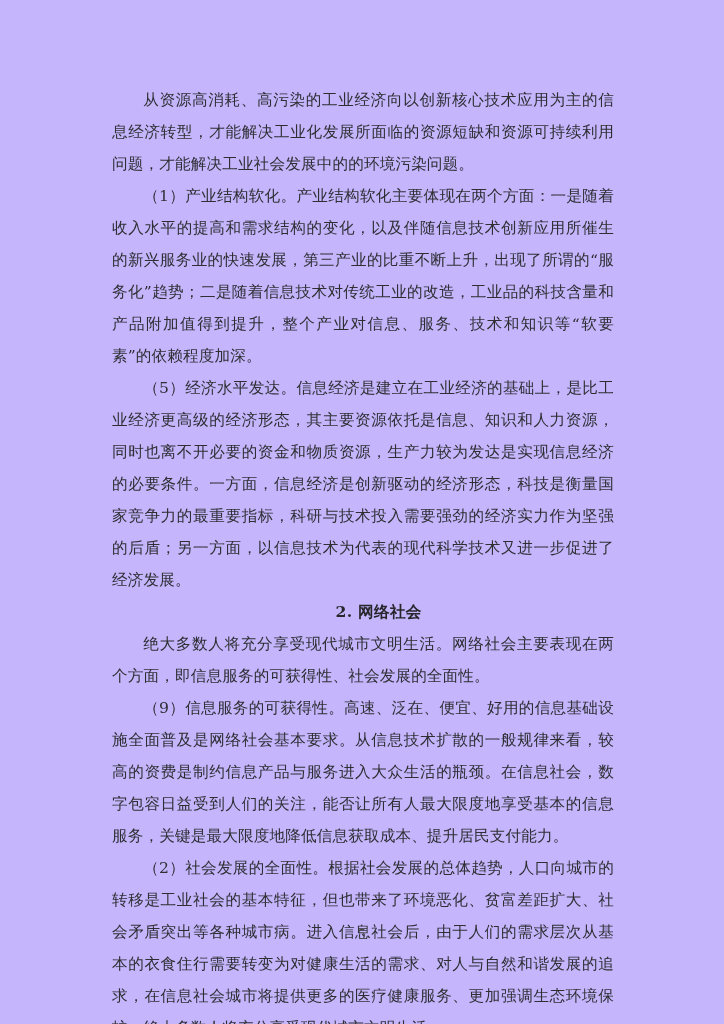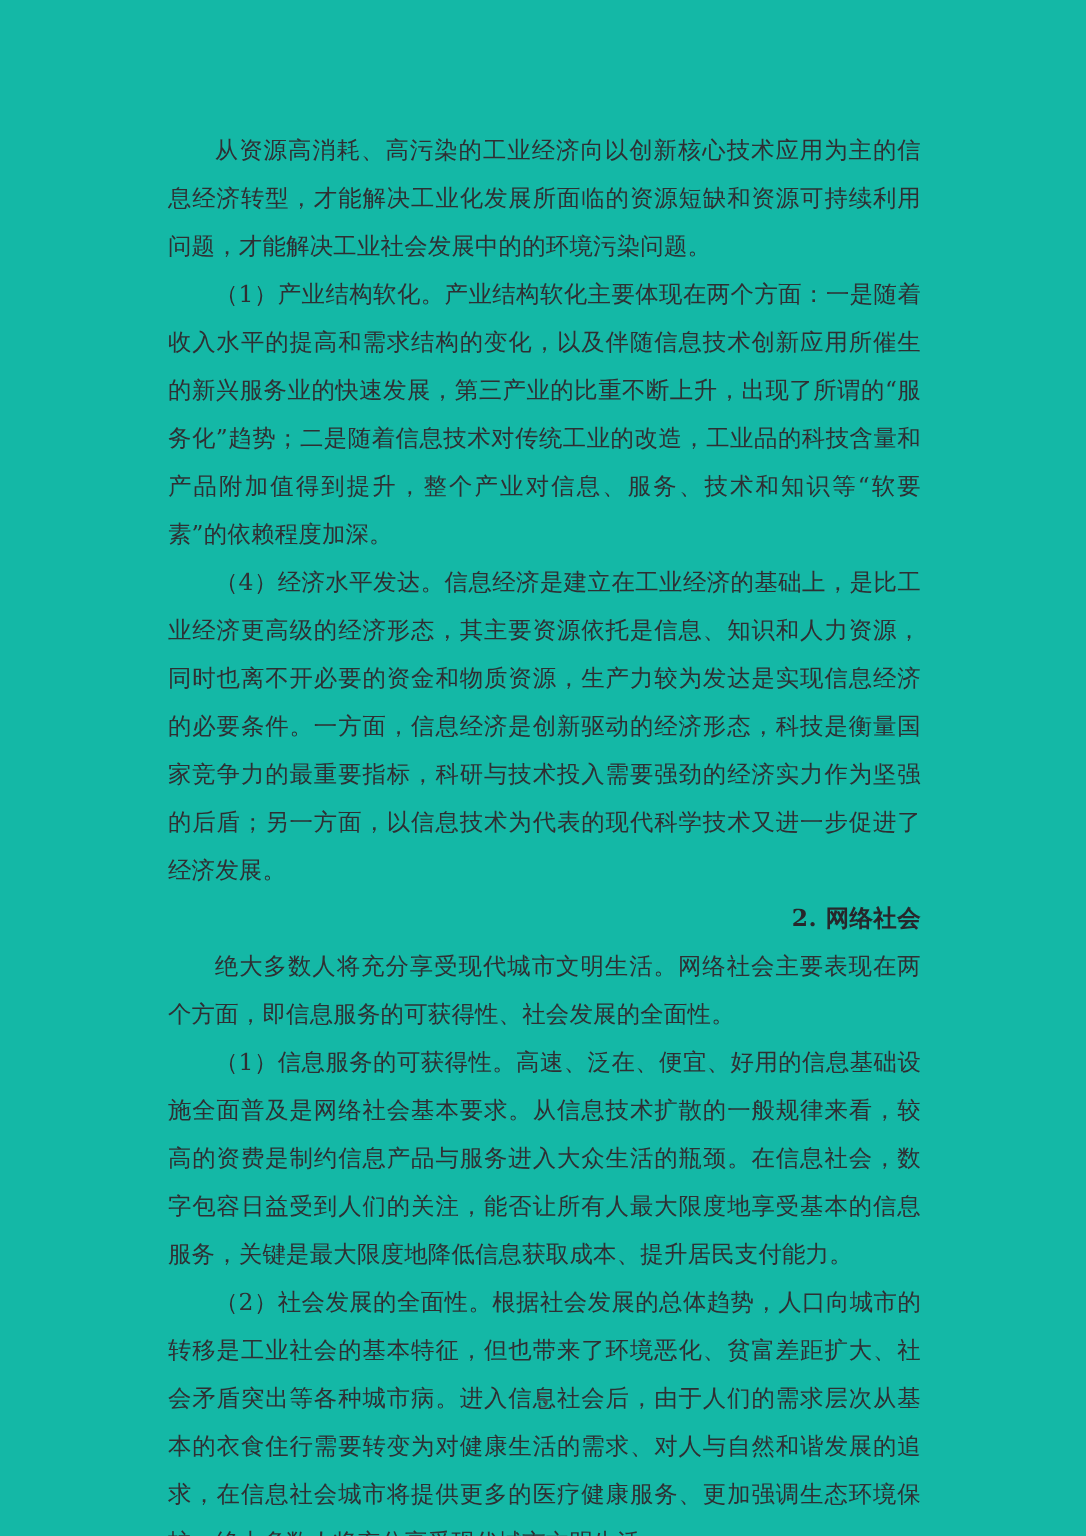--- a/index.html
+++ b/index.html
@@ -11,21 +11,21 @@
     width: 724px;
     height: 1024px;
     overflow: hidden;
     font-family: "DejaVu Serif", "Liberation Serif", serif;
   }
 
   .page {
     position: relative;
     width: 724px;
     height: 1024px;
-    background: #14b8a6;
+    background: #c4b5fd;
     box-sizing: border-box;
   }
 
   .content {
     position: absolute;
     left: 112px;
     top: 84px;
     width: 502px;
   }
 
@@ -45,21 +45,21 @@
 
   
   .heading {
     margin: 0;
     font-size: 15.6px;
     line-height: 32px;
     color: #27272b;
     font-weight: bold;
     text-indent: 2em;
     letter-spacing: 0.3px;
-    text-align: right;
+    text-align: center;
   }
 
   
   .folio {
     position: absolute;
     left: 0;
     top: 926px;
     width: 724px;
     text-align: center;
     font-size: 13px;
@@ -72,27 +72,27 @@
 <body>
 
 <div class="page">
 
   <div class="content">
 
     <p class="para">从资源高消耗、高污染的工业经济向以创新核心技术应用为主的信息经济转型，才能解决工业化发展所面临的资源短缺和资源可持续利用问题，才能解决工业社会发展中的的环境污染问题。</p>
 
     <p class="para">（1）产业结构软化。产业结构软化主要体现在两个方面：一是随着收入水平的提高和需求结构的变化，以及伴随信息技术创新应用所催生的新兴服务业的快速发展，第三产业的比重不断上升，出现了所谓的“服务化”趋势；二是随着信息技术对传统工业的改造，工业品的科技含量和产品附加值得到提升，整个产业对信息、服务、技术和知识等“软要素”的依赖程度加深。</p>
 
-    <p class="para">（4）经济水平发达。信息经济是建立在工业经济的基础上，是比工业经济更高级的经济形态，其主要资源依托是信息、知识和人力资源，同时也离不开必要的资金和物质资源，生产力较为发达是实现信息经济的必要条件。一方面，信息经济是创新驱动的经济形态，科技是衡量国家竞争力的最重要指标，科研与技术投入需要强劲的经济实力作为坚强的后盾；另一方面，以信息技术为代表的现代科学技术又进一步促进了经济发展。</p>
+    <p class="para">（5）经济水平发达。信息经济是建立在工业经济的基础上，是比工业经济更高级的经济形态，其主要资源依托是信息、知识和人力资源，同时也离不开必要的资金和物质资源，生产力较为发达是实现信息经济的必要条件。一方面，信息经济是创新驱动的经济形态，科技是衡量国家竞争力的最重要指标，科研与技术投入需要强劲的经济实力作为坚强的后盾；另一方面，以信息技术为代表的现代科学技术又进一步促进了经济发展。</p>
 
     <p class="heading">2. 网络社会</p>
 
     <p class="para">绝大多数人将充分享受现代城市文明生活。网络社会主要表现在两个方面，即信息服务的可获得性、社会发展的全面性。</p>
 
-    <p class="para">（1）信息服务的可获得性。高速、泛在、便宜、好用的信息基础设施全面普及是网络社会基本要求。从信息技术扩散的一般规律来看，较高的资费是制约信息产品与服务进入大众生活的瓶颈。在信息社会，数字包容日益受到人们的关注，能否让所有人最大限度地享受基本的信息服务，关键是最大限度地降低信息获取成本、提升居民支付能力。</p>
+    <p class="para">（9）信息服务的可获得性。高速、泛在、便宜、好用的信息基础设施全面普及是网络社会基本要求。从信息技术扩散的一般规律来看，较高的资费是制约信息产品与服务进入大众生活的瓶颈。在信息社会，数字包容日益受到人们的关注，能否让所有人最大限度地享受基本的信息服务，关键是最大限度地降低信息获取成本、提升居民支付能力。</p>
 
     <p class="para">（2）社会发展的全面性。根据社会发展的总体趋势，人口向城市的转移是工业社会的基本特征，但也带来了环境恶化、贫富差距扩大、社会矛盾突出等各种城市病。进入信息社会后，由于人们的需求层次从基本的衣食住行需要转变为对健康生活的需求、对人与自然和谐发展的追求，在信息社会城市将提供更多的医疗健康服务、更加强调生态环境保护，绝大多数人将充分享受现代城市文明生活。</p>
 
   </div>
 
   <div class="folio">5</div>
 
 </div>
 
 </body></html>

